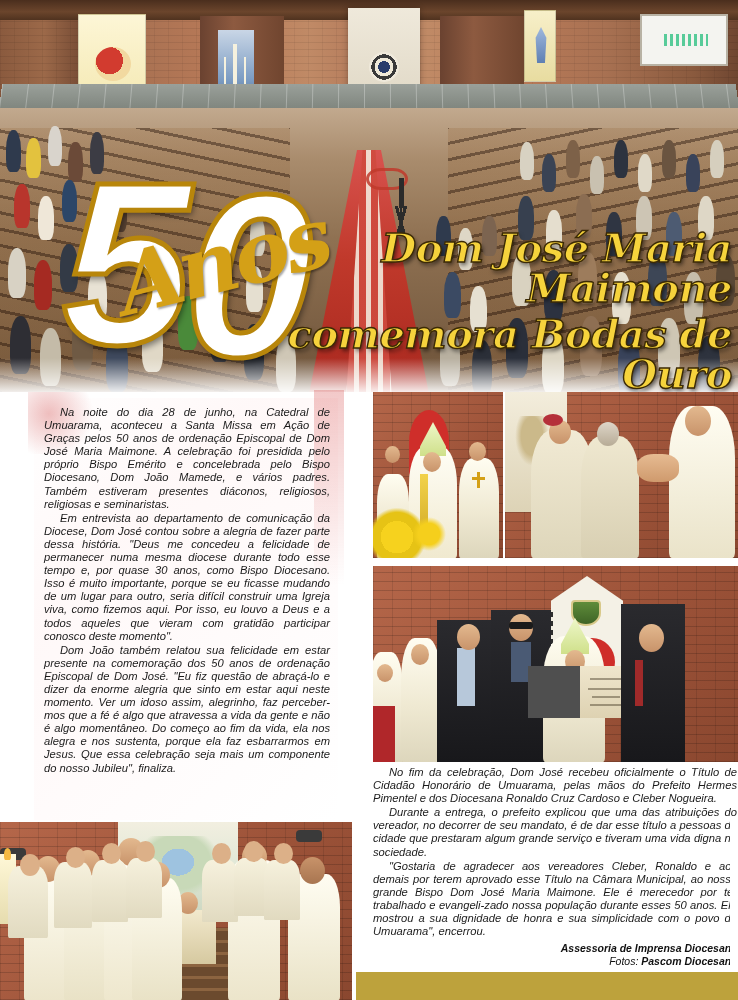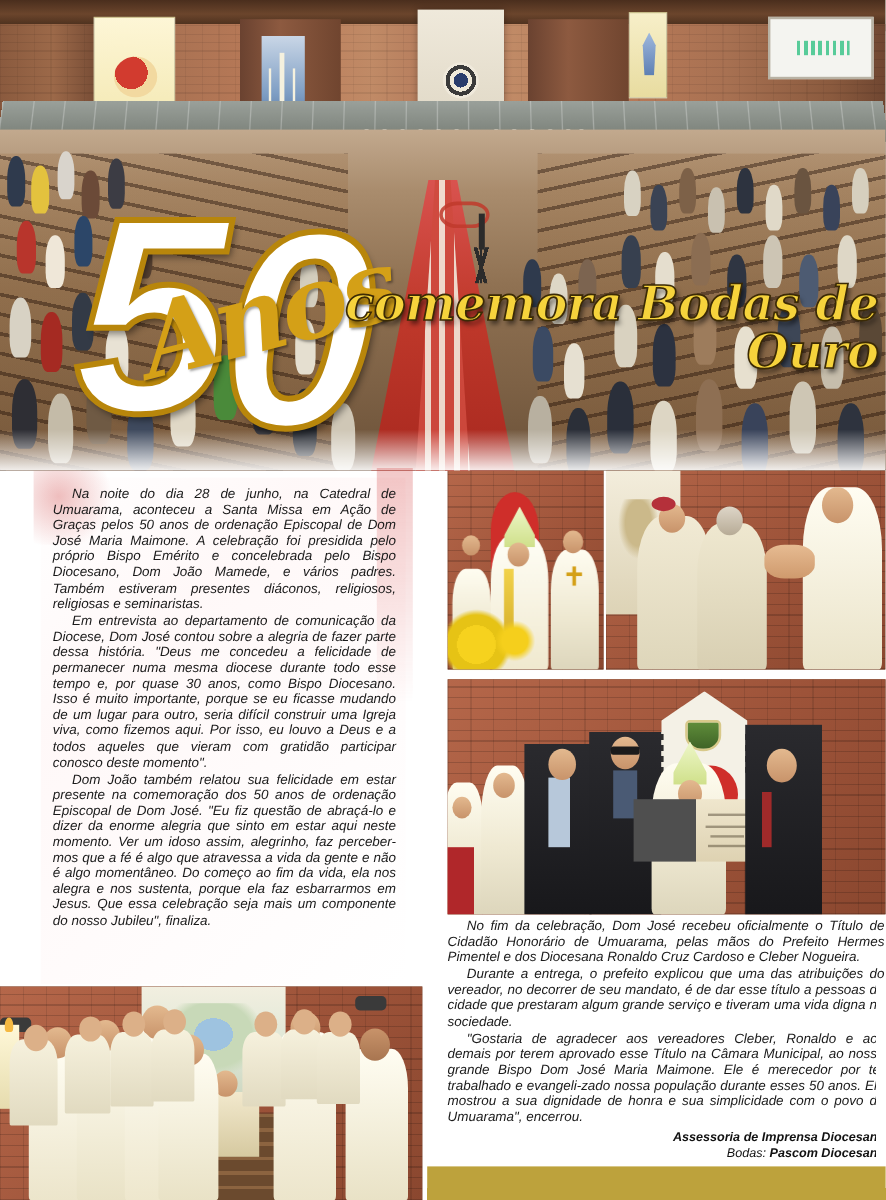--- a/index.html
+++ b/index.html
@@ -458,20 +458,21 @@
       <div class="hero-fade-bottom"></div>
     </div>
 
     <div class="logo50">
       <span class="digit d5">5</span>
       <span class="digit d0">0</span>
       <span class="anos">Anos</span>
     </div>
 
     <div class="headline">
+      <span class="l1">Dom José Maria Maimone</span>
       <span class="l2">comemora Bodas de Ouro</span>
     </div>
   </div>
 
   <div class="left-text">
     <p class="body">Na noite do dia 28 de junho, na Catedral de Umuarama, aconteceu a Santa Missa em Ação de Graças pelos 50 anos de ordenação Episcopal de Dom José Maria Maimone. A celebração foi presidida pelo próprio Bispo Emérito e concelebrada pelo Bispo Diocesano, Dom João Mamede, e vários padres. Também estiveram presentes diáconos, religiosos, religiosas e seminaristas.</p>
     <p class="body">Em entrevista ao departamento de comunicação da Diocese, Dom José contou sobre a alegria de fazer parte dessa história. "Deus me concedeu a felicidade de permanecer numa mesma diocese durante todo esse tempo e, por quase 30 anos, como Bispo Diocesano. Isso é muito importante, porque se eu ficasse mudando de um lugar para outro, seria difícil construir uma Igreja viva, como fizemos aqui. Por isso, eu louvo a Deus e a todos aqueles que vieram com gratidão participar conosco deste momento".</p>
     <p class="body">Dom João também relatou sua felicidade em estar presente na comemoração dos 50 anos de ordenação Episcopal de Dom José. "Eu fiz questão de abraçá-lo e dizer da enorme alegria que sinto em estar aqui neste momento. Ver um idoso assim, alegrinho, faz perceber-mos que a fé é algo que atravessa a vida da gente e não é algo momentâneo. Do começo ao fim da vida, ela nos alegra e nos sustenta, porque ela faz esbarrarmos em Jesus. Que essa celebração seja mais um componente do nosso Jubileu", finaliza.</p>
   </div>
 
@@ -546,21 +547,21 @@
   </div>
 
   <div class="caption">
     <p class="cap">No fim da celebração, Dom José recebeu oficialmente o Título de Cidadão Honorário de Umuarama, pelas mãos do Prefeito Hermes Pimentel e dos Diocesana Ronaldo Cruz Cardoso e Cleber Nogueira.</p>
     <p class="cap">Durante a entrega, o prefeito explicou que uma das atribuições do vereador, no decorrer de seu mandato, é de dar esse título a pessoas da cidade que prestaram algum grande serviço e tiveram uma vida digna na sociedade.</p>
     <p class="cap">"Gostaria de agradecer aos vereadores Cleber, Ronaldo e aos demais por terem aprovado esse Título na Câmara Municipal, ao nosso grande Bispo Dom José Maria Maimone. Ele é merecedor por ter trabalhado e evangeli-zado nossa população durante esses 50 anos. Ele mostrou a sua dignidade de honra e sua simplicidade com o povo de Umuarama", encerrou.</p>
   </div>
 
   <div class="credits">
     <span class="c1">Assessoria de Imprensa Diocesana</span>
-    <span class="c2"><span>Bodas:</span> <b>Pascom Diocesana</b></span>
+    <span class="c2"><span>Fotos:</span> <b>Pascom Diocesana</b></span>
   </div>
 
   <div class="ph photo-bottom">
     <div class="brickbg"></div>
     <div style="position:absolute;left:118px;top:0;width:120px;height:88px;background:linear-gradient(180deg,#f2efe0,#dfe7d6 55%,#cfd9c4);"></div>
     <div style="position:absolute;left:140px;top:14px;width:76px;height:58px;background:radial-gradient(ellipse at 50% 45%, #9ec3e0 0 30%, #c8d9b8 30% 60%, rgba(255,255,255,0) 78%);"></div>
     <div style="position:absolute;left:0;top:26px;width:26px;height:12px;background:#3a3a3a;border-radius:4px;"></div>
     <div style="position:absolute;left:296px;top:8px;width:26px;height:12px;background:#3a3a3a;border-radius:4px;"></div>
     <div style="position:absolute;left:0px;top:32px;width:16px;height:70px;background:linear-gradient(180deg,#fff8d8,#e6dcae);"></div>
     <div style="position:absolute;left:4px;top:26px;width:7px;height:12px;background:#f5b942;border-radius:50% 50% 30% 30%;"></div>

